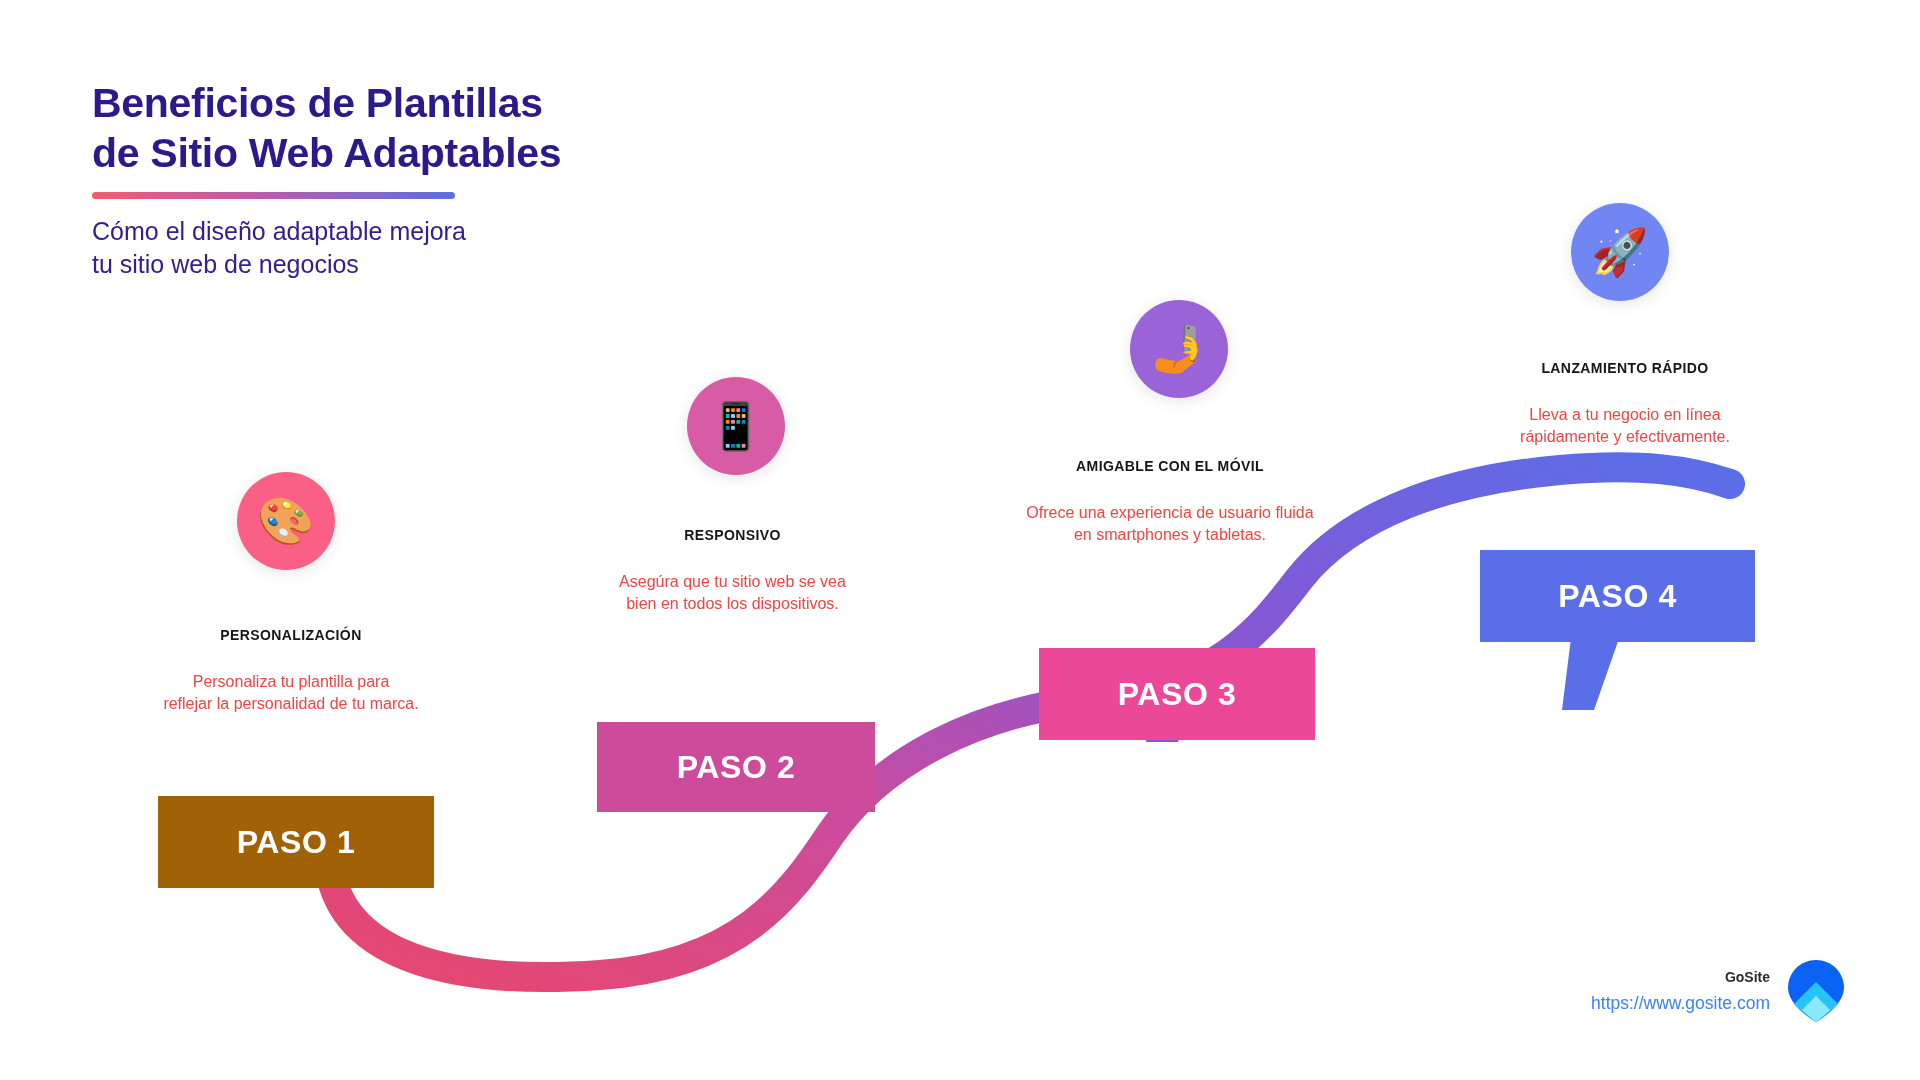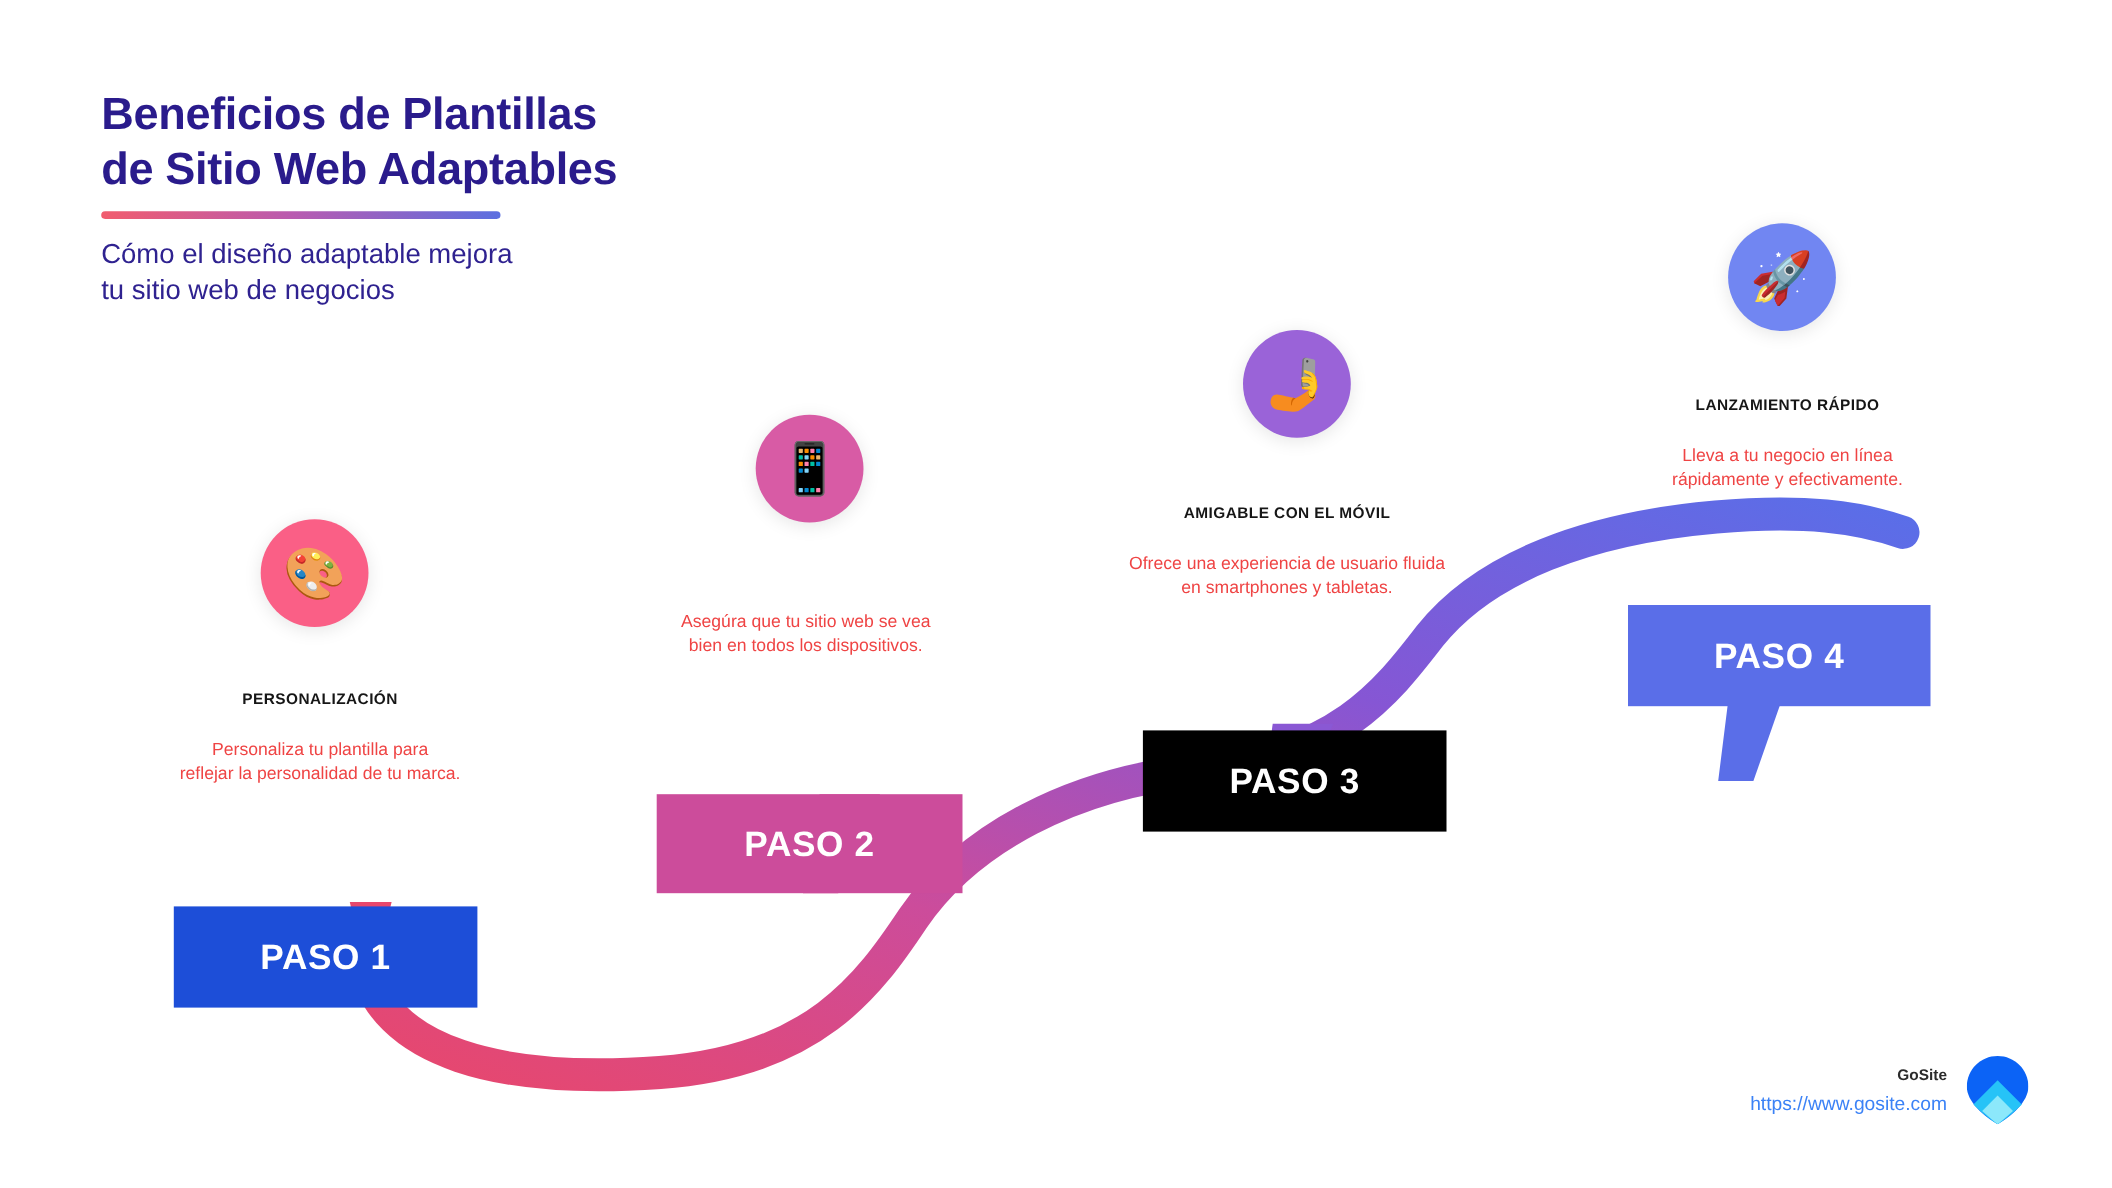--- a/index.html
+++ b/index.html
@@ -164,48 +164,49 @@
 
   <div class="step">
     <div class="step-icon-circle" style="left:237px; top:472px; background:#fa5f86;">
       <span>🎨</span>
     </div>
     <div class="step-text" style="left:96px; top:627px; width:390px;">
       <div class="step-heading">PERSONALIZACIÓN</div>
       <div class="step-desc">Personaliza tu plantilla para
 reflejar la personalidad de tu marca.</div>
     </div>
-    <div class="step-box" style="left:158px; top:824px; width:276px; height:92px; background:#1d4ed8;">
+    <div class="step-box" style="left:158px; top:796px; width:276px; height:92px; background:#a16207;">
       <span>PASO 1</span>
     </div>
   </div>
 
   <div class="step">
     <div class="step-icon-circle" style="left:687px; top:377px; background:#d85ba5;">
       <span>📱</span>
     </div>
     <div class="step-text" style="left:540px; top:527px; width:385px;">
+      <div class="step-heading">RESPONSIVO</div>
       <div class="step-desc">Asegúra que tu sitio web se vea
 bien en todos los dispositivos.</div>
     </div>
     <div class="step-box" style="left:597px; top:722px; width:278px; height:90px; background:#cc4c9b;">
       <span>PASO 2</span>
     </div>
   </div>
 
   <div class="step">
     <div class="step-icon-circle" style="left:1130px; top:300px; background:#9a63d8;">
       <span>🤳</span>
     </div>
     <div class="step-text" style="left:965px; top:458px; width:410px;">
       <div class="step-heading">AMIGABLE CON EL MÓVIL</div>
       <div class="step-desc">Ofrece una experiencia de usuario fluida
 en smartphones y tabletas.</div>
     </div>
-    <div class="step-box" style="left:1039px; top:664px; width:276px; height:92px; background:#000000;">
+    <div class="step-box" style="left:1039px; top:648px; width:276px; height:92px; background:#ec4899;">
       <span>PASO 3</span>
     </div>
   </div>
 
   <div class="step">
     <div class="step-icon-circle" style="left:1571px; top:203px; background:#7186f2;">
       <span>🚀</span>
     </div>
     <div class="step-text" style="left:1425px; top:360px; width:400px;">
       <div class="step-heading">LANZAMIENTO RÁPIDO</div>

